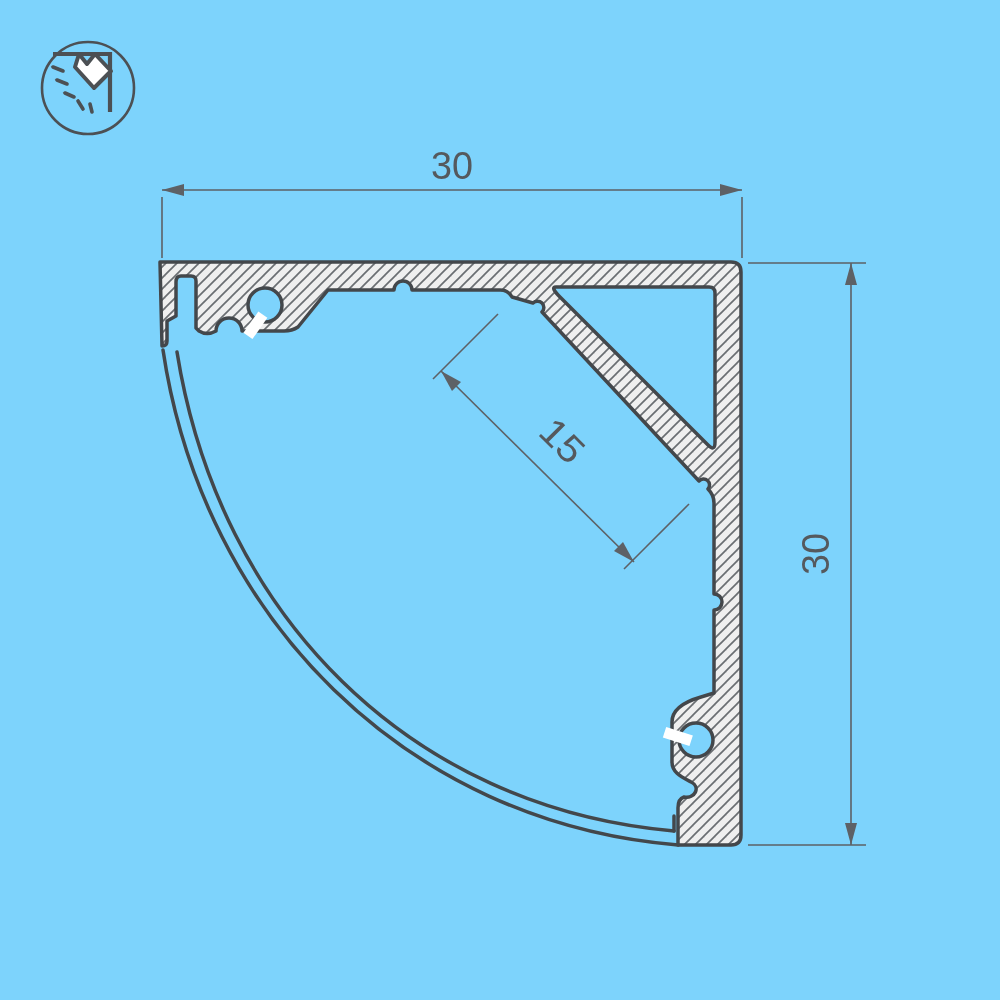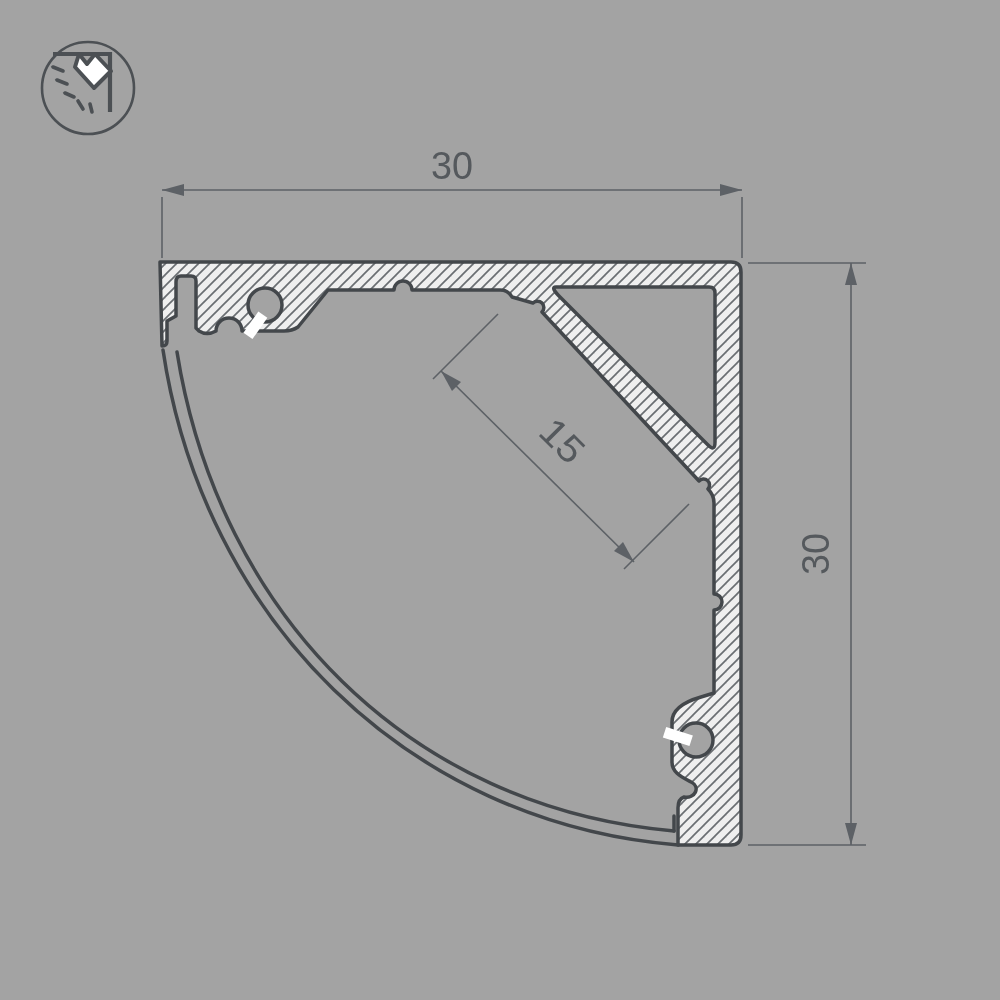--- a/index.html
+++ b/index.html
@@ -5,21 +5,21 @@
   html, body {
     margin: 0;
     padding: 0;
     background: #ffffff;
     font-family: "Liberation Sans", sans-serif;
   }
   .canvas {
     position: relative;
     width: 1000px;
     height: 1000px;
-    background: #a3a3a3;
+    background: #7dd3fc;
     overflow: hidden;
   }
   svg { display: block; }
   text {
     font-family: "Liberation Sans", sans-serif;
     font-weight: 400;
   }
   .dim-text {
     font-size: 38px;
     fill: #55595d;

